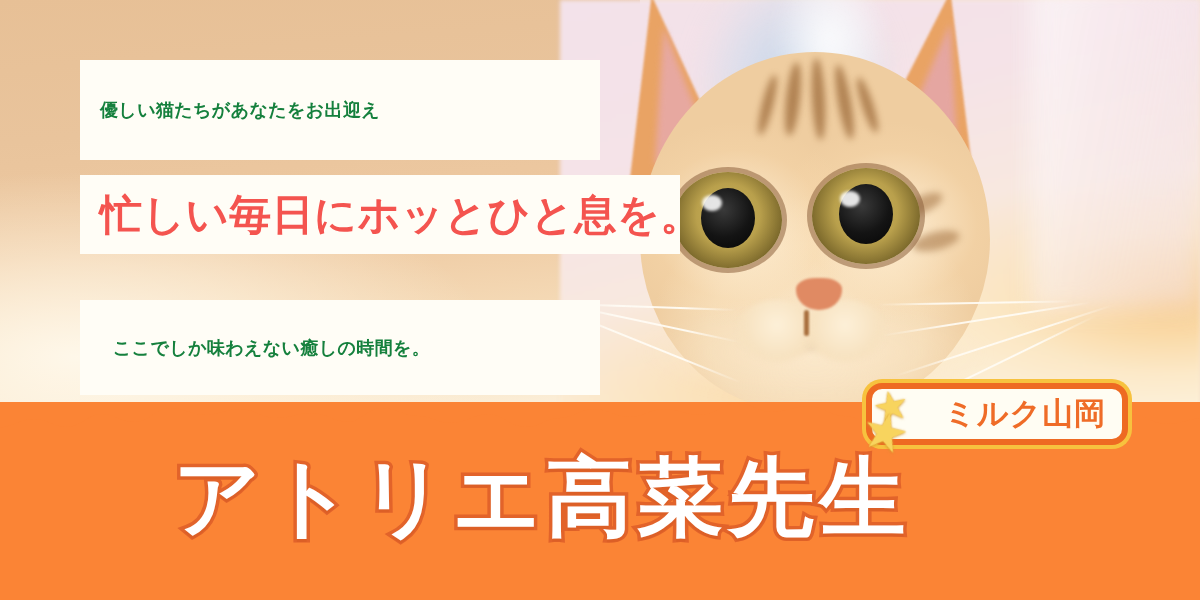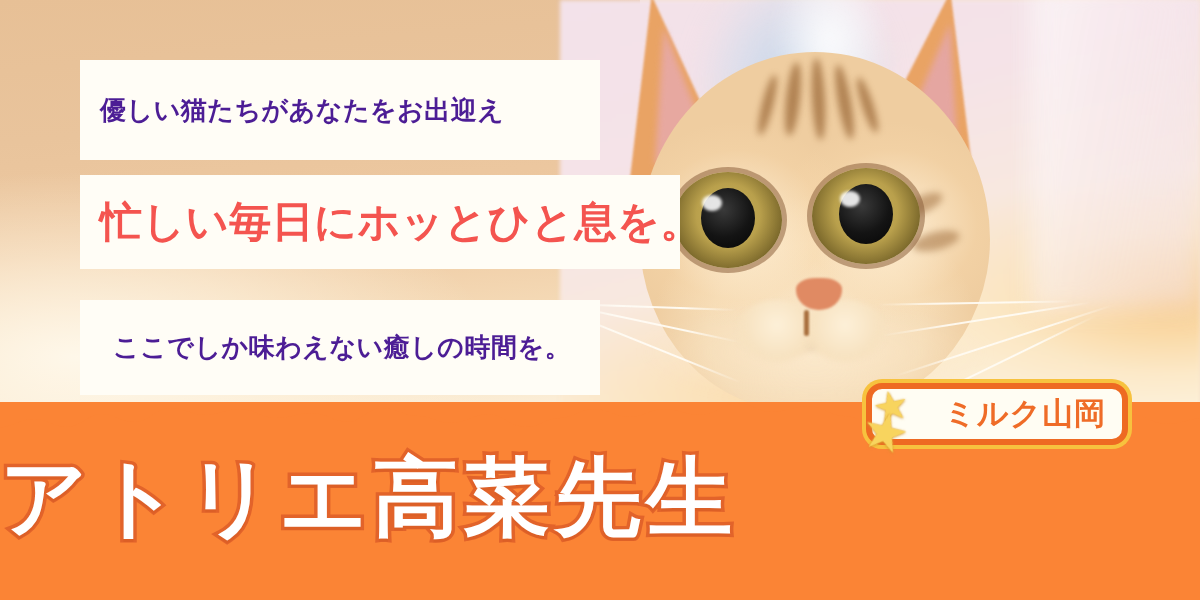--- a/index.html
+++ b/index.html
@@ -178,31 +178,31 @@
     filter:blur(6px);
   }
 
   
   .txtbox {
     position:absolute;
     background:#fffdf6;
     display:flex; align-items:center;
   }
   #box1 { left:80px; top:60px;  width:520px; height:100px; }
-  #box2 { left:80px; top:175px; width:600px; height:94px; }
+  #box2 { left:80px; top:175px; width:600px; height:79px; }
   #box3 { left:80px; top:300px; width:520px; height:95px;padding-left:13px; }
 
   .line {
     padding-left:20px;
     white-space:nowrap;
     letter-spacing:0.02em;
   }
   .line-dark {
-    color:#4c1d95;
-    font-size:26px;
+    color:#15803d;
+    font-size:18px;
     font-weight:bold;
   }
   .line-accent {
     color:#f4544f;
     font-size:42px;
     font-weight:bold;
     letter-spacing:0.01em;
   }
 
   
@@ -212,21 +212,21 @@
   }
   #torn {
     position:absolute; left:0; top:382px; width:1200px; height:70px;
     pointer-events:none;
   }
   #torn svg { display:block; width:1200px; height:70px; }
 
   
   #title {
     position:absolute; left:0; top:452px; width:1084px;
-    text-align:left;
+    text-align:center;
     font-size:86px;
     font-weight:bold;
     color:#ffffff;
     letter-spacing:0.06em;
     line-height:1.05;
     -webkit-text-stroke:7px #e2632a;
     paint-order:stroke fill;
     text-shadow:0 3px 0 rgba(210,88,32,0.35);
   }
 

